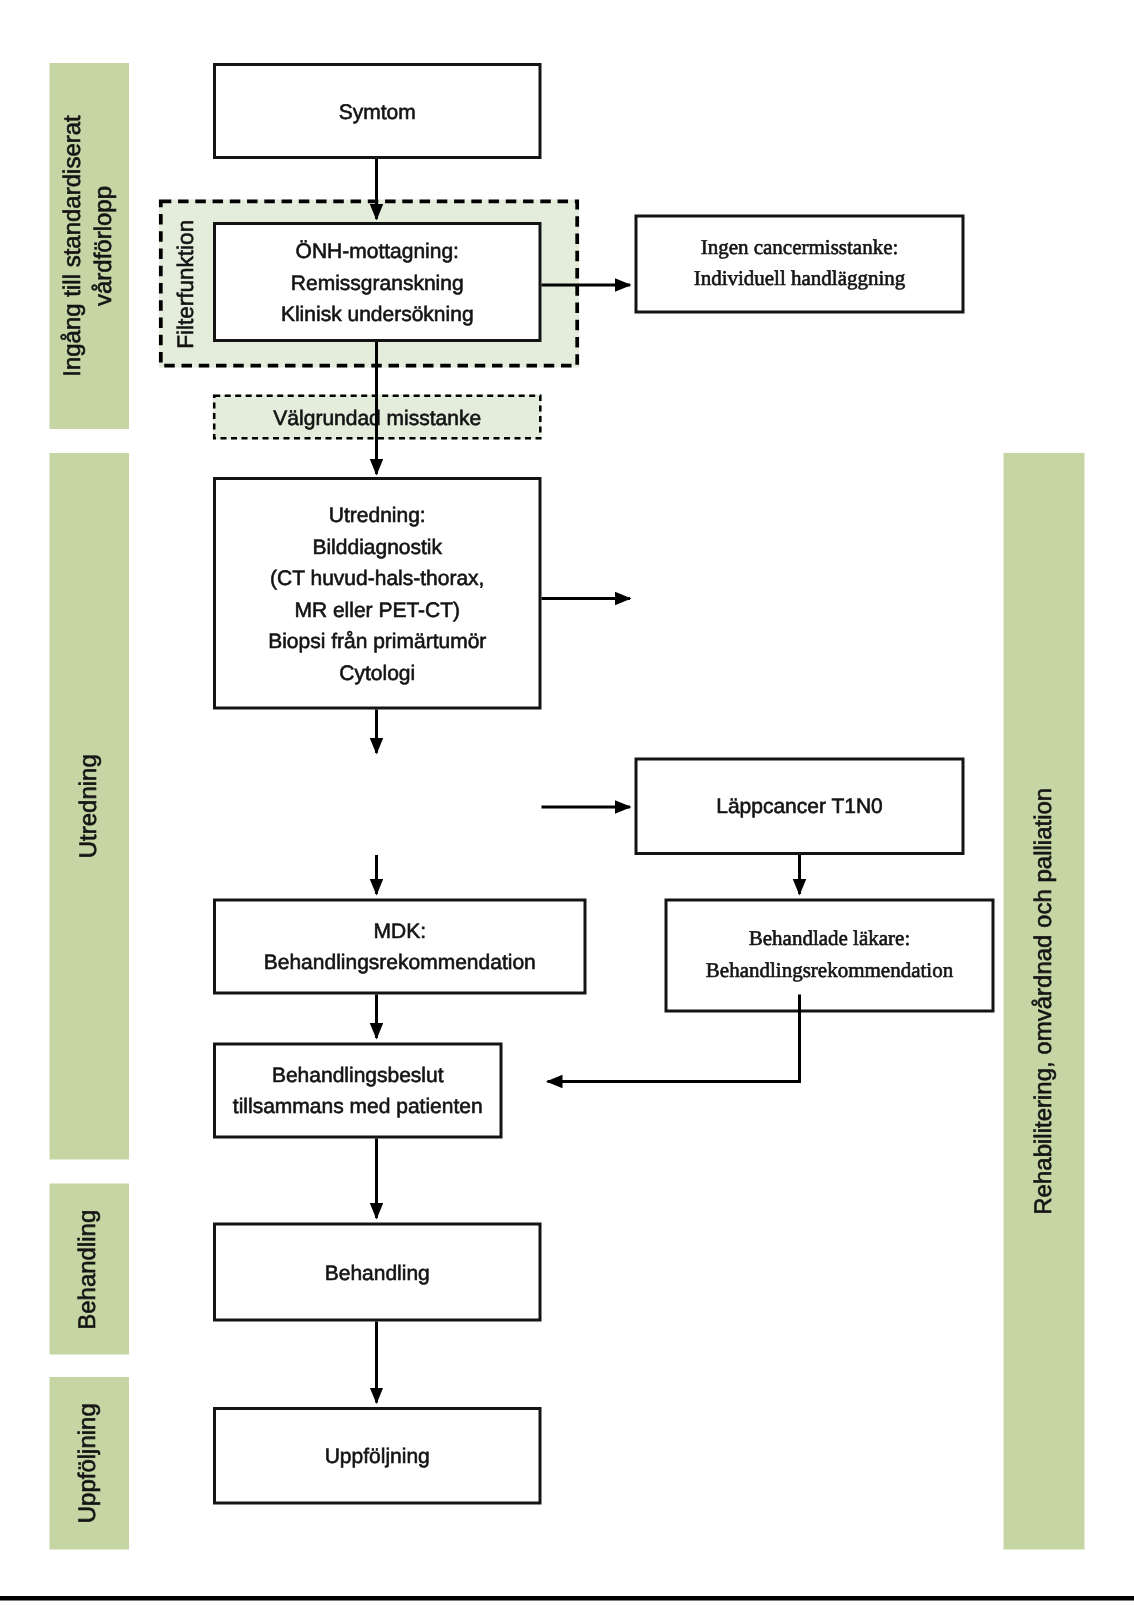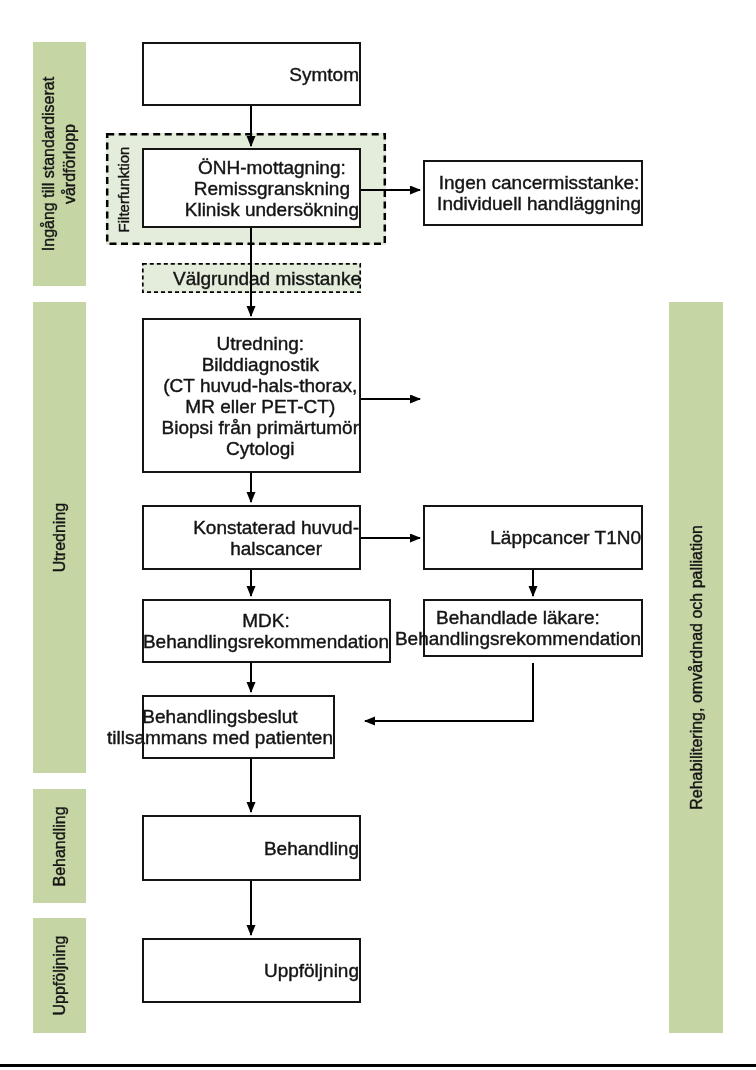--- a/index.html
+++ b/index.html
@@ -12,37 +12,37 @@
   #band-utredning { left:33px; top:302px; width:53px; height:471px; }
   #band-behandling { left:33px; top:789px; width:53px; height:114px; }
   #band-uppfoljning { left:33px; top:918px; width:53px; height:115px; }
   #band-rehab { left:669px; top:302px; width:54px; height:731px; }
   #filter-panel { position:absolute; left:106px; top:133px; width:280px; height:112px;
                   background:var(--panel); }
   #filter-label-wrap { position:absolute; left:106px; top:133px; width:36px; height:112px;
                        display:flex; align-items:center; justify-content:center; }
   #filter-label-wrap .vtext { font-size:15px; }
   .node { position:absolute; background:#fff; border:2px solid #141414; box-sizing:border-box;
-          display:flex; align-items:center; justify-content:flex-end; text-align:center;
-          font-size:19px; font-weight:400; line-height:21px; white-space:pre; z-index:2;
+          display:flex; align-items:center; justify-content:center; text-align:center;
+          font-size:14px; font-weight:400; line-height:21px; white-space:pre; z-index:2;
           -webkit-text-stroke:0.4px #141414; }
   #box-symtom { left:142px; top:42px; width:219px; height:64px; }
   #box-onh { left:142px; top:148px; width:219px; height:80px; }
   #box-valgrundad { left:142px; top:263px; width:219px; height:30px; background:var(--panel);
                     border:none; z-index:1; }
   #box-utredning { left:142px; top:318px; width:219px; height:155px; }
   #box-konstaterad { left:142px; top:505px; width:219px; height:65px; }
   #box-mdk { left:142px; top:599px; width:249px; height:64px; }
   #box-beslut { left:142px; top:695px; width:193px; height:64px; }
   #box-behandling { left:142px; top:815px; width:219px; height:66px; }
   #box-uppfoljning { left:142px; top:938px; width:219px; height:65px; }
-  #box-ingen { left:423px; top:160px; width:220px; height:66px; }
+  #box-ingen { left:423px; top:143px; width:220px; height:66px;font-family:Liberation Serif, serif; }
   #box-ej { left:423px; top:355px; width:220px; height:83px; }
   #box-lapp { left:423px; top:505px; width:220px; height:65px; }
-  #box-lakare { left:423px; top:599px; width:220px; height:58px; }
+  #box-lakare { left:443px; top:599px; width:220px; height:76px;font-family:Liberation Serif, serif; }
   #arrows { position:absolute; left:0; top:0; z-index:3; pointer-events:none; }
   #bottom-bar { position:absolute; left:0; top:1064px; width:756px; height:3px; background:#000; }
 </style>
 </head>
 <body>
 
 <div class="page" style="--band: #c5d5a3; --panel: #e4ecdb;">
   <div class="band" id="band-ingang">
       <span class="vtext">Ingång till standardiserat
 vårdförlopp</span>
@@ -69,22 +69,20 @@
   <div class="node" id="box-valgrundad"><span>Välgrundad misstanke</span></div>
   <div class="node" id="box-onh"><span>ÖNH-mottagning:
 Remissgranskning
 Klinisk undersökning</span></div>
   <div class="node" id="box-utredning"><span>Utredning:
 Bilddiagnostik
 (CT huvud-hals-thorax,
 MR eller PET-CT)
 Biopsi från primärtumör
 Cytologi</span></div>
-  <div class="node" id="box-konstaterad"><span>Konstaterad huvud-
-halscancer</span></div>
   <div class="node" id="box-mdk"><span>MDK:
 Behandlingsrekommendation</span></div>
   <div class="node" id="box-beslut"><span>Behandlingsbeslut
 tillsammans med patienten</span></div>
   <div class="node" id="box-behandling"><span>Behandling</span></div>
   <div class="node" id="box-uppfoljning"><span>Uppföljning</span></div>
   <div class="node" id="box-ingen"><span>Ingen cancermisstanke:
 Individuell handläggning</span></div>
   <div class="node" id="box-lapp"><span>Läppcancer T1N0</span></div>
   <div class="node" id="box-lakare"><span>Behandlade läkare:

